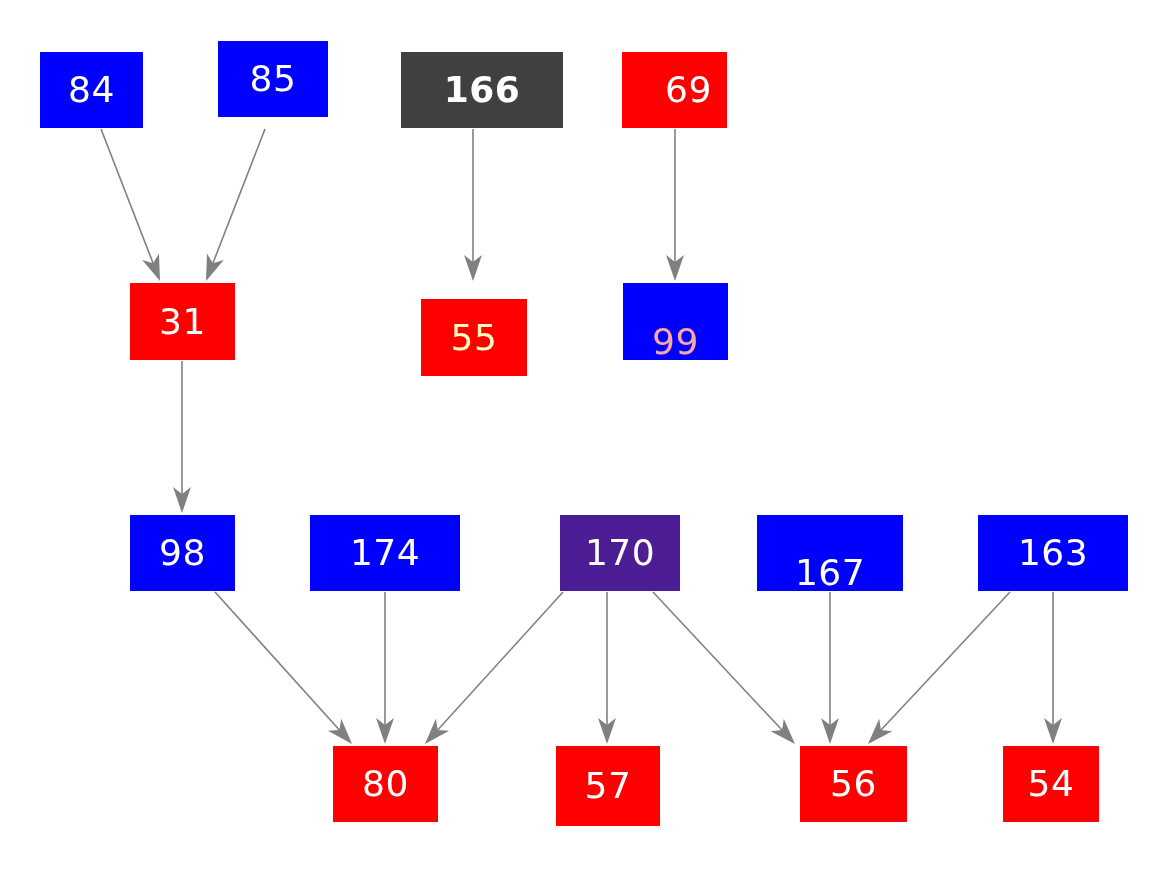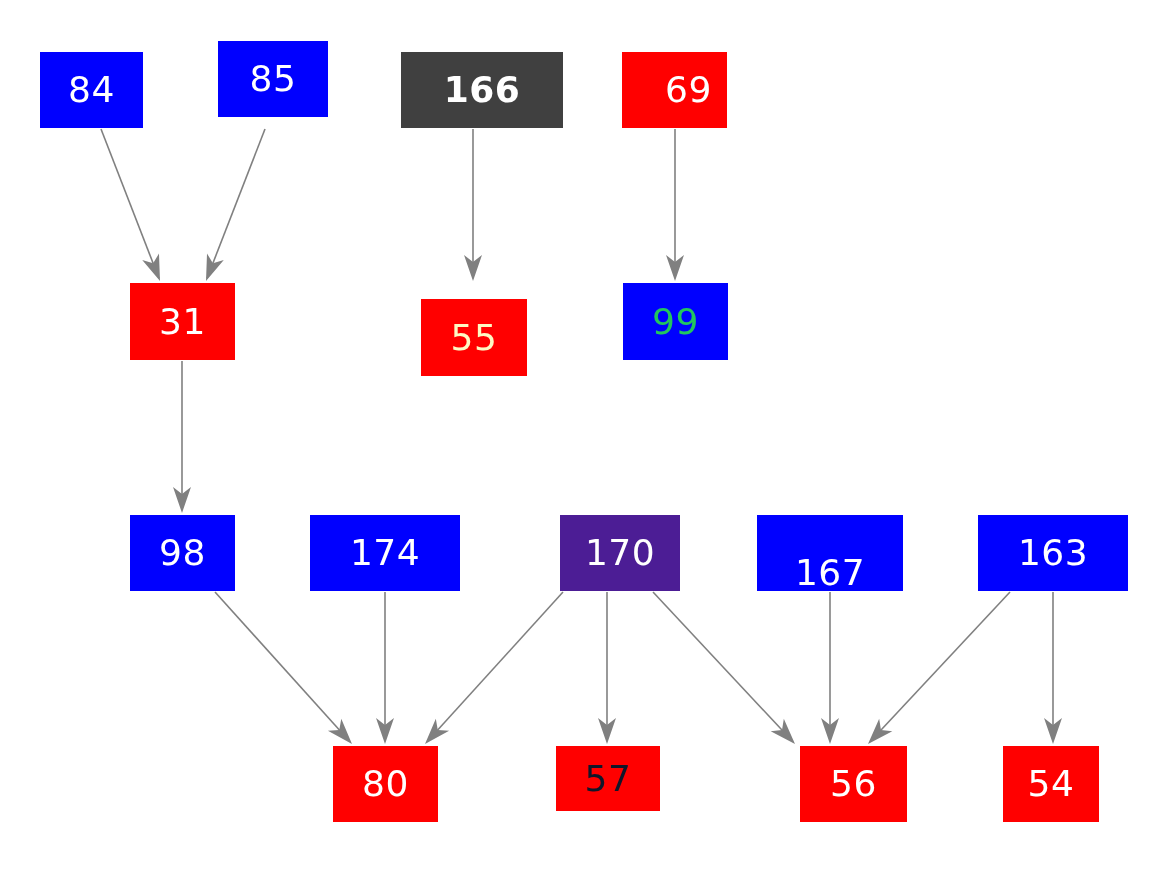--- a/index.html
+++ b/index.html
@@ -110,42 +110,42 @@
       </div>
       <div class="node" style="left: 622px; top: 52px; width: 105px; height: 76px; background: rgb(255, 0, 0); color: rgb(255, 255, 255); padding-left: 28px;">
         <span class="node-label">69</span>
       </div>
       <div class="node" style="left: 130px; top: 283px; width: 105px; height: 77px; background: rgb(255, 0, 0); color: rgb(255, 255, 255);">
         <span class="node-label">31</span>
       </div>
       <div class="node" style="left: 421px; top: 283px; width: 106px; height: 77px; background: rgb(255, 0, 0); color: #fef9c3; margin-top: 16px;">
         <span class="node-label">55</span>
       </div>
-      <div class="node" style="left: 623px; top: 283px; width: 105px; height: 77px; background: rgb(0, 0, 255); color: #22c55e;">
+      <div class="node" style="left: 623px; top: 283px; width: 105px; height: 77px; background: rgb(0, 0, 255); color: #fca5a5; align-items: flex-end;">
         <span class="node-label">99</span>
       </div>
       <div class="node" style="left: 130px; top: 515px; width: 105px; height: 76px; background: rgb(0, 0, 255); color: rgb(255, 255, 255);">
         <span class="node-label">98</span>
       </div>
       <div class="node" style="left: 310px; top: 515px; width: 150px; height: 76px; background: rgb(0, 0, 255); color: rgb(255, 255, 255);">
         <span class="node-label">174</span>
       </div>
       <div class="node" style="left: 560px; top: 515px; width: 120px; height: 76px; background: #4c1d95; color: rgb(255, 255, 255);">
         <span class="node-label">170</span>
       </div>
       <div class="node" style="left: 757px; top: 515px; width: 146px; height: 76px; background: rgb(0, 0, 255); color: rgb(255, 255, 255); align-items: flex-end;">
         <span class="node-label">167</span>
       </div>
       <div class="node" style="left: 978px; top: 515px; width: 150px; height: 76px; background: rgb(0, 0, 255); color: rgb(255, 255, 255);">
         <span class="node-label">163</span>
       </div>
       <div class="node" style="left: 333px; top: 746px; width: 105px; height: 76px; background: rgb(255, 0, 0); color: rgb(255, 255, 255);">
         <span class="node-label">80</span>
       </div>
-      <div class="node" style="left: 556px; top: 746px; width: 104px; height: 65px; background: rgb(255, 0, 0); color: #0f172a;">
+      <div class="node" style="left: 556px; top: 746px; width: 104px; height: 80px; background: rgb(255, 0, 0); color: #ffffff;">
         <span class="node-label">57</span>
       </div>
       <div class="node" style="left: 800px; top: 746px; width: 107px; height: 76px; background: rgb(255, 0, 0); color: rgb(255, 255, 255);">
         <span class="node-label">56</span>
       </div>
       <div class="node" style="left: 1003px; top: 746px; width: 96px; height: 76px; background: rgb(255, 0, 0); color: #ffffff;">
         <span class="node-label">54</span>
       </div>
     </div>
 </div>

